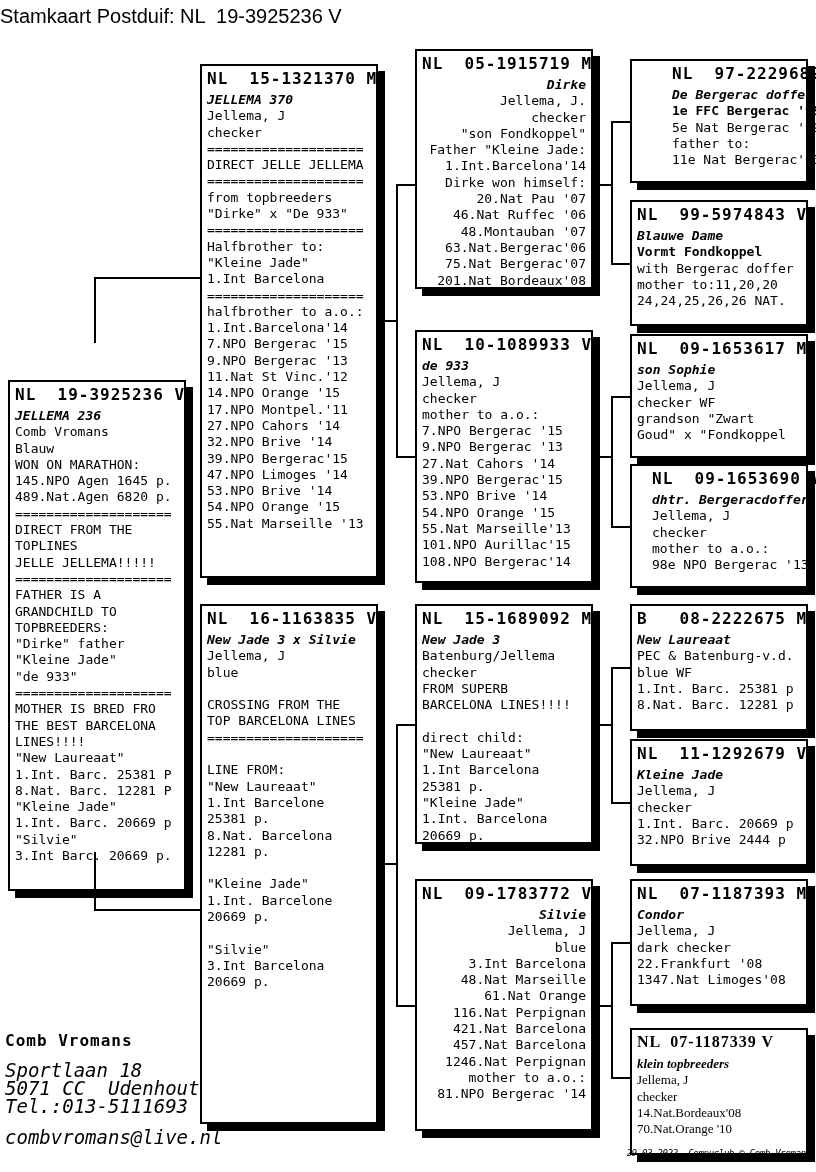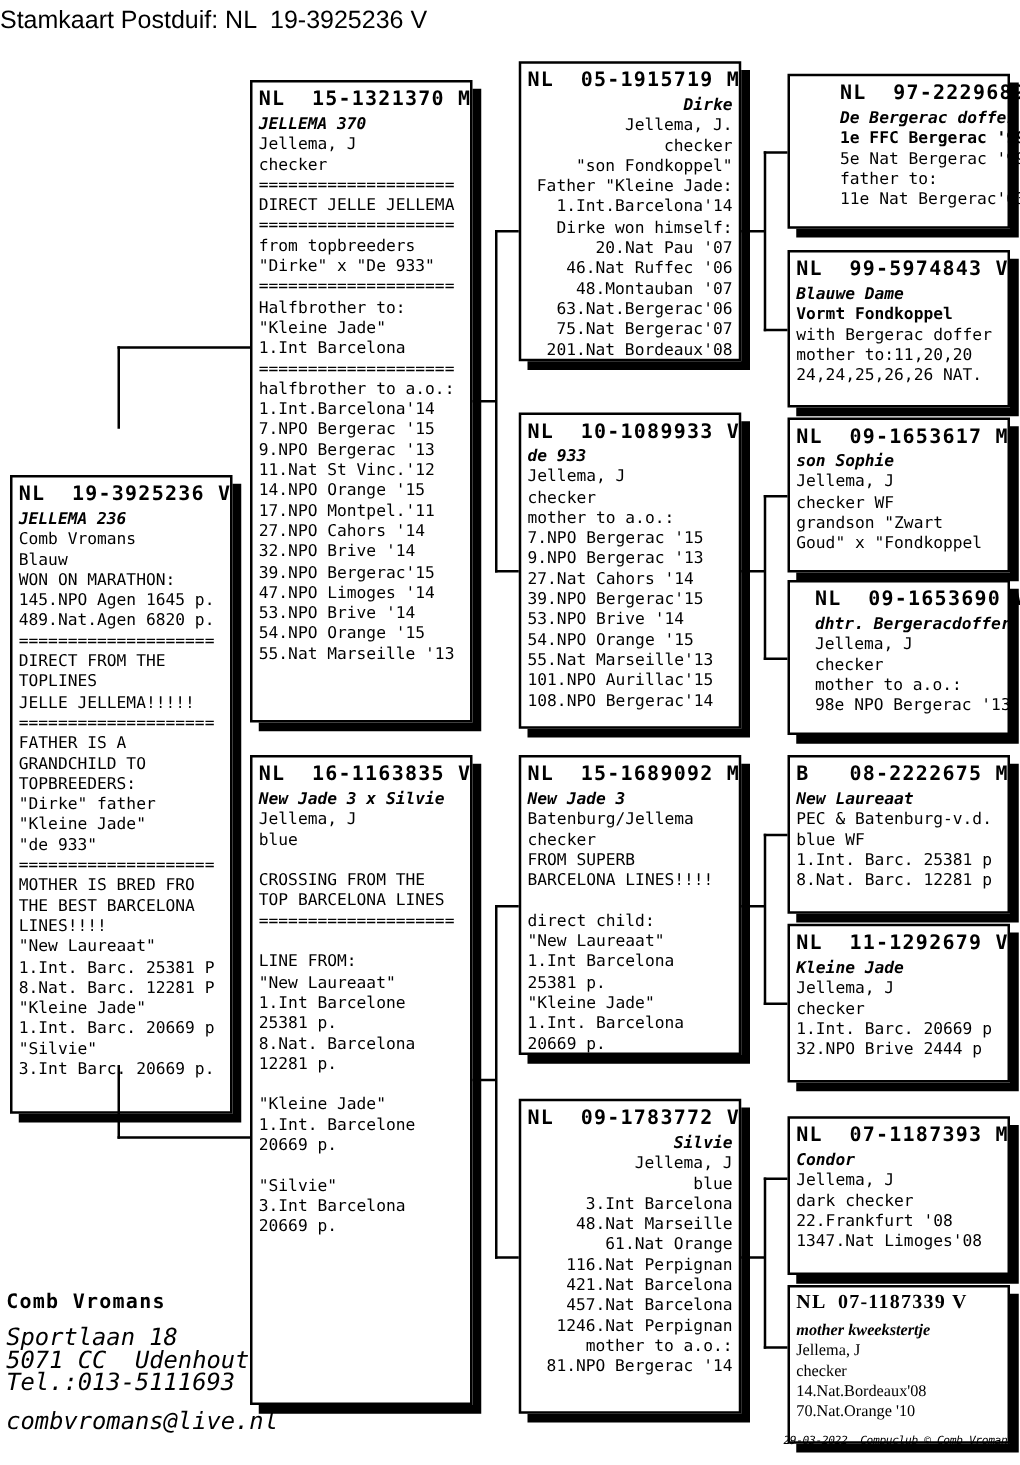--- a/index.html
+++ b/index.html
@@ -221,31 +221,31 @@
       <div class="bline">8.Nat. Barc. 12281 p</div>
     </div>
     <div class="box" style="left: 630px; top: 739px; width: 178px; height: 127px;">
       <div class="ring">NL  11-1292679 V</div>
       <div class="bline s-name">Kleine Jade</div>
       <div class="bline">Jellema, J</div>
       <div class="bline">checker</div>
       <div class="bline">1.Int. Barc. 20669 p</div>
       <div class="bline">32.NPO Brive 2444 p</div>
     </div>
-    <div class="box" style="left: 630px; top: 879px; width: 178px; height: 127px; margin-top: 14px;">
+    <div class="box" style="left: 630px; top: 879px; width: 178px; height: 127px;">
       <div class="ring">NL  07-1187393 M</div>
       <div class="bline s-name">Condor</div>
       <div class="bline">Jellema, J</div>
       <div class="bline">dark checker</div>
       <div class="bline">22.Frankfurt '08</div>
       <div class="bline">1347.Nat Limoges'08</div>
     </div>
     <div class="box" style="left: 630px; top: 1028px; width: 178px; height: 127px; font-family: Liberation Serif, serif;">
       <div class="ring">NL  07-1187339 V</div>
-      <div class="bline s-name">mother kweekstertje</div>
+      <div class="bline s-name">klein topbreeders</div>
       <div class="bline">Jellema, J</div>
       <div class="bline">checker</div>
       <div class="bline">14.Nat.Bordeaux'08</div>
       <div class="bline">70.Nat.Orange '10</div>
     </div>
     <div class="conn" style="left: 94px; top: 277px; width: 2px; height: 66px;"></div>
     <div class="conn" style="left: 94px; top: 277px; width: 106px; height: 2px;"></div>
     <div class="conn" style="left: 94px; top: 852px; width: 2px; height: 59px;"></div>
     <div class="conn" style="left: 94px; top: 909px; width: 106px; height: 2px;"></div>
     <div class="conn" style="left: 378px; top: 320px; width: 19px; height: 2px;"></div>

